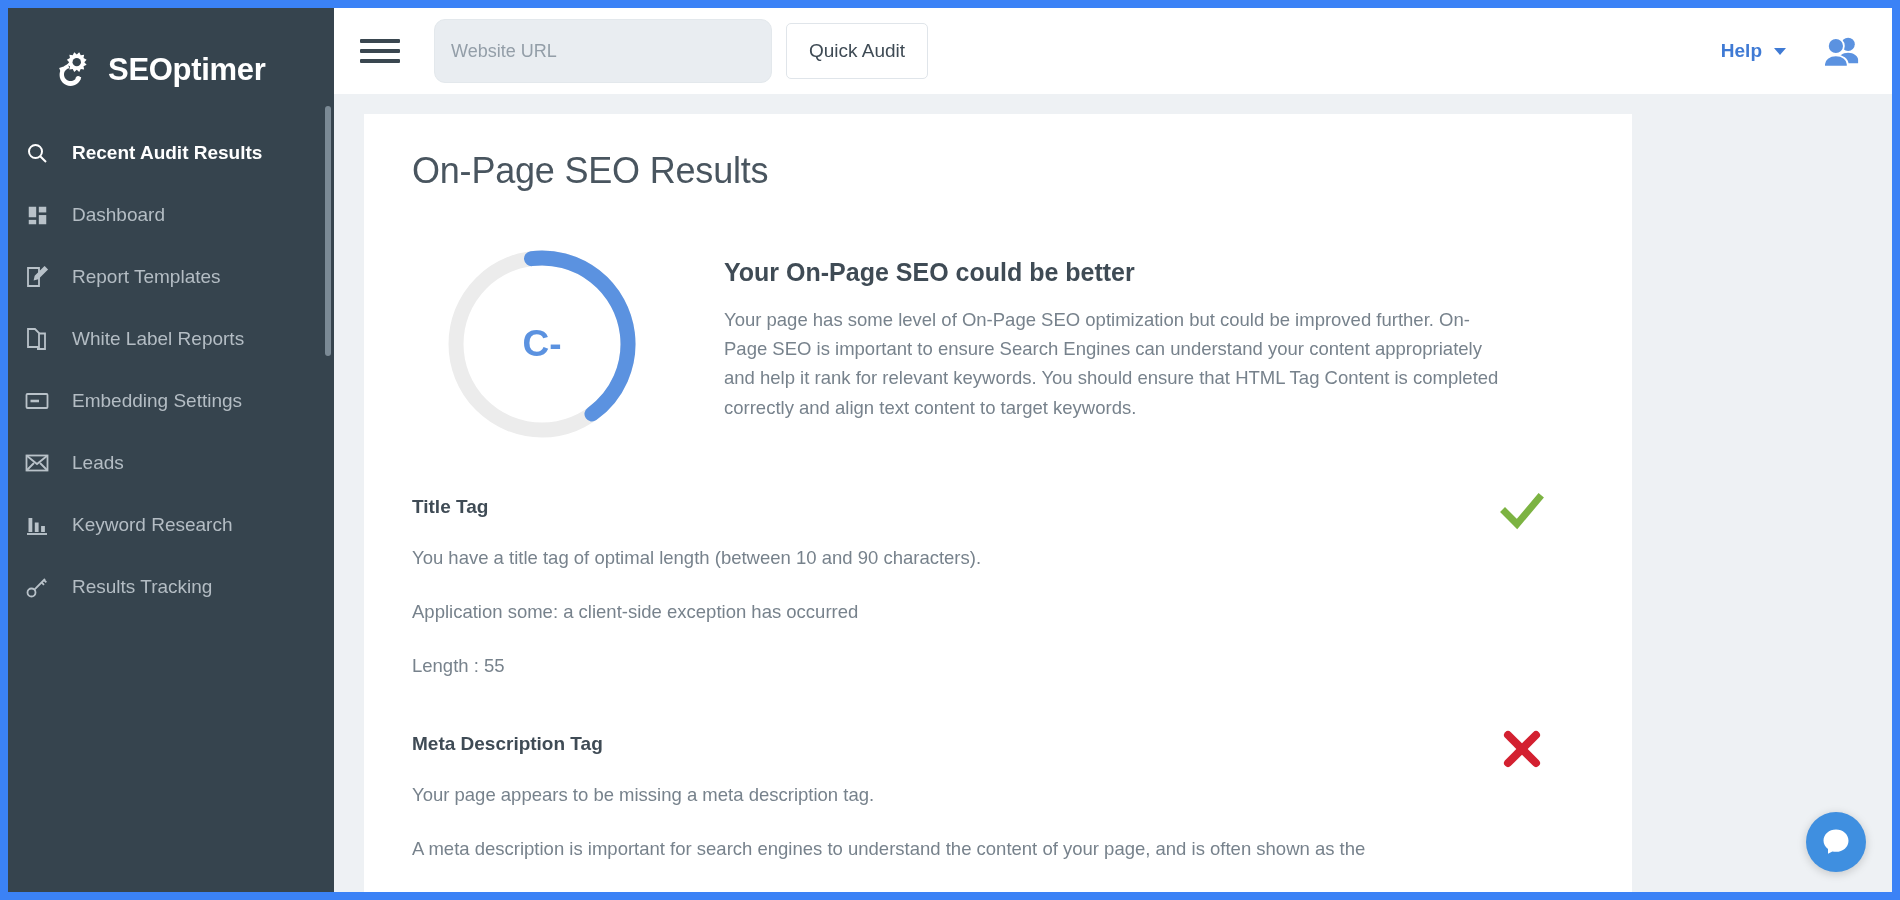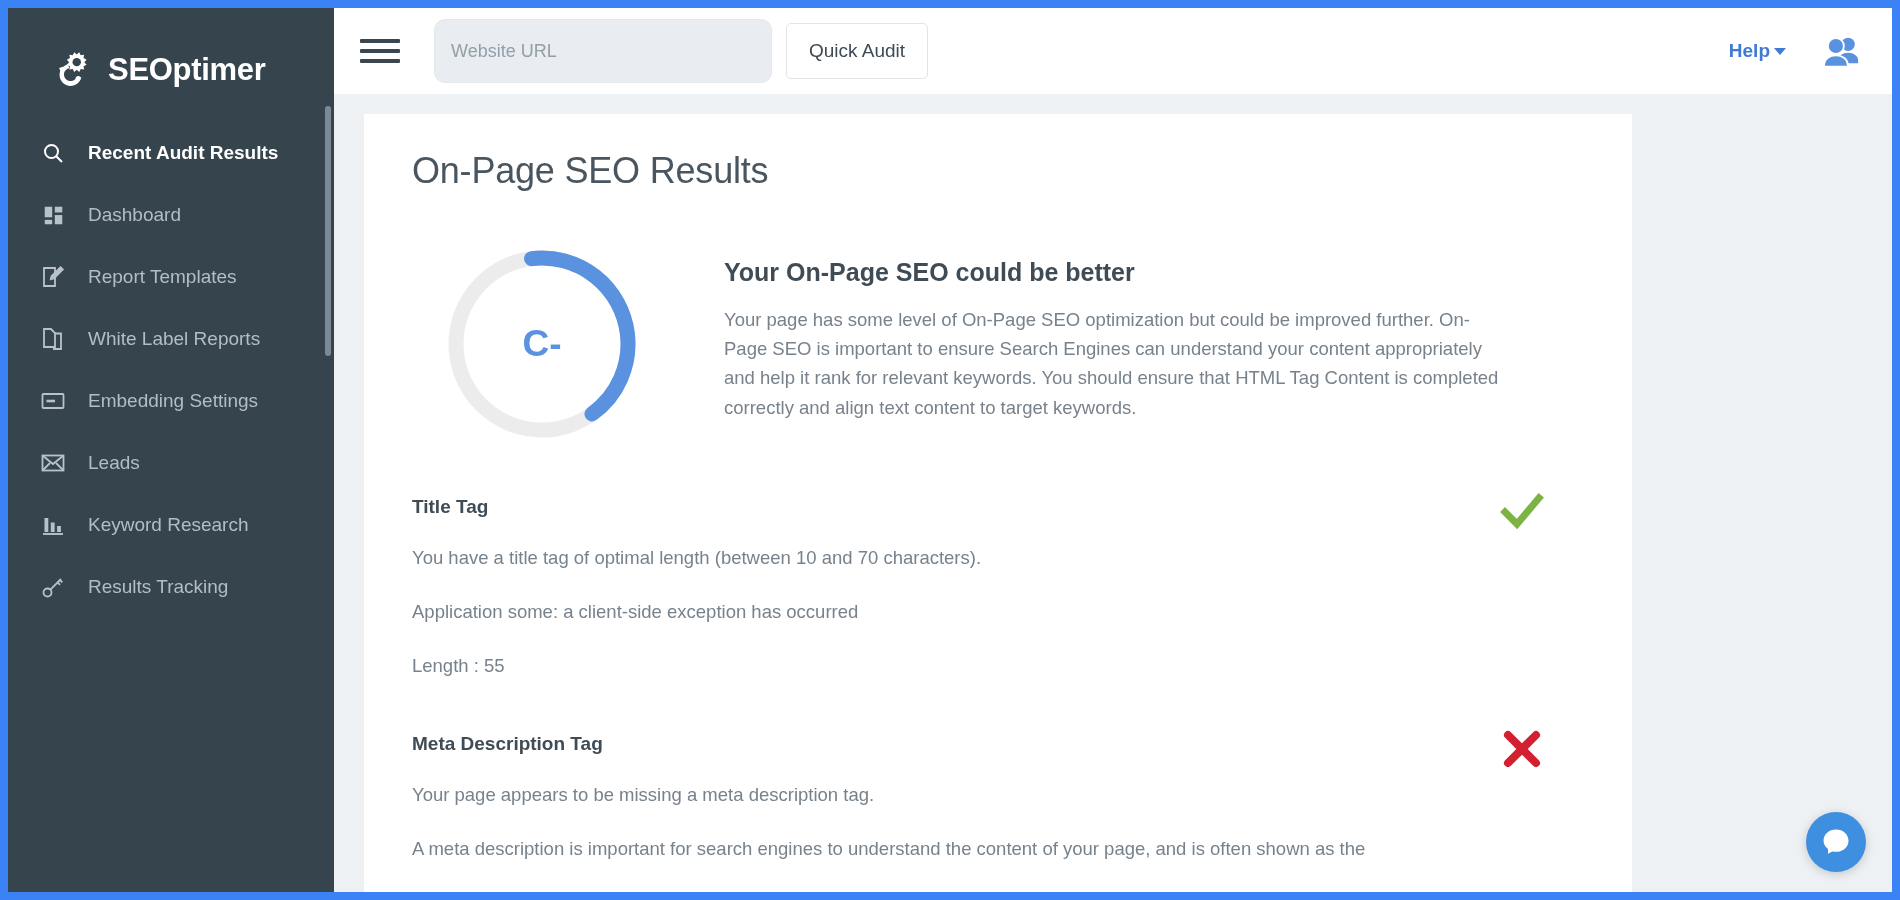--- a/index.html
+++ b/index.html
@@ -44,21 +44,21 @@
     font-size: 31px;
     font-weight: 700;
     letter-spacing: -0.3px;
     white-space: nowrap;
   }
   #nav { margin-top: 18px; }
   .nav-item {
     display: flex;
     align-items: center;
     height: 62px;
-    padding-left: 32px;
+    padding-left: 16px;
     cursor: pointer;
     gap: 22px;
   }
   .nav-item .nav-icon {
     width: 26px; height: 26px;
     flex: none;
     display: flex; align-items: center; justify-content: center;
     color: #b9c2c9;
   }
   .nav-item .nav-label {
@@ -133,21 +133,21 @@
     cursor: pointer;
     font-family: "Liberation Sans", sans-serif;
   }
   #topbar-right {
     margin-left: auto;
     display: flex;
     align-items: center;
     gap: 36px;
   }
   #help-menu {
-    display: flex; align-items: center; gap: 4px;
+    display: flex; align-items: center; gap: 12px;
     color: #3f7ad4;
     font-size: 19px;
     font-weight: 700;
     cursor: pointer;
   }
   .caret {
     width: 0; height: 0;
     border-left: 6px solid transparent;
     border-right: 6px solid transparent;
     border-top: 7px solid #3f7ad4;
@@ -421,21 +421,21 @@
           </div>
         </div>
 
         <div class="check-section">
           <div class="status-icon">
             <svg viewBox="0 0 44 44" width="44" height="44" fill="none" stroke="#7cb342" stroke-width="7" stroke-linecap="square">
               <path d="M5 22 L17 34 L39 8"></path>
             </svg>
           </div>
           <div class="check-title">Title Tag</div>
-          <div class="check-line">You have a title tag of optimal length (between 10 and 70 characters).</div>
+          <div class="check-line">You have a title tag of optimal length (between 10 and 90 characters).</div>
           <div class="check-line">Application some: a client-side exception has occurred</div>
           <div class="check-line">Length : 55</div>
         </div>
 
         <div class="check-section">
           <div class="status-icon">
             <svg viewBox="0 0 44 44" width="44" height="44" fill="none" stroke="#d32030" stroke-width="8" stroke-linecap="round">
               <path d="M8 8 L36 36"></path>
                 <path d="M36 8 L8 36"></path>
             </svg>

